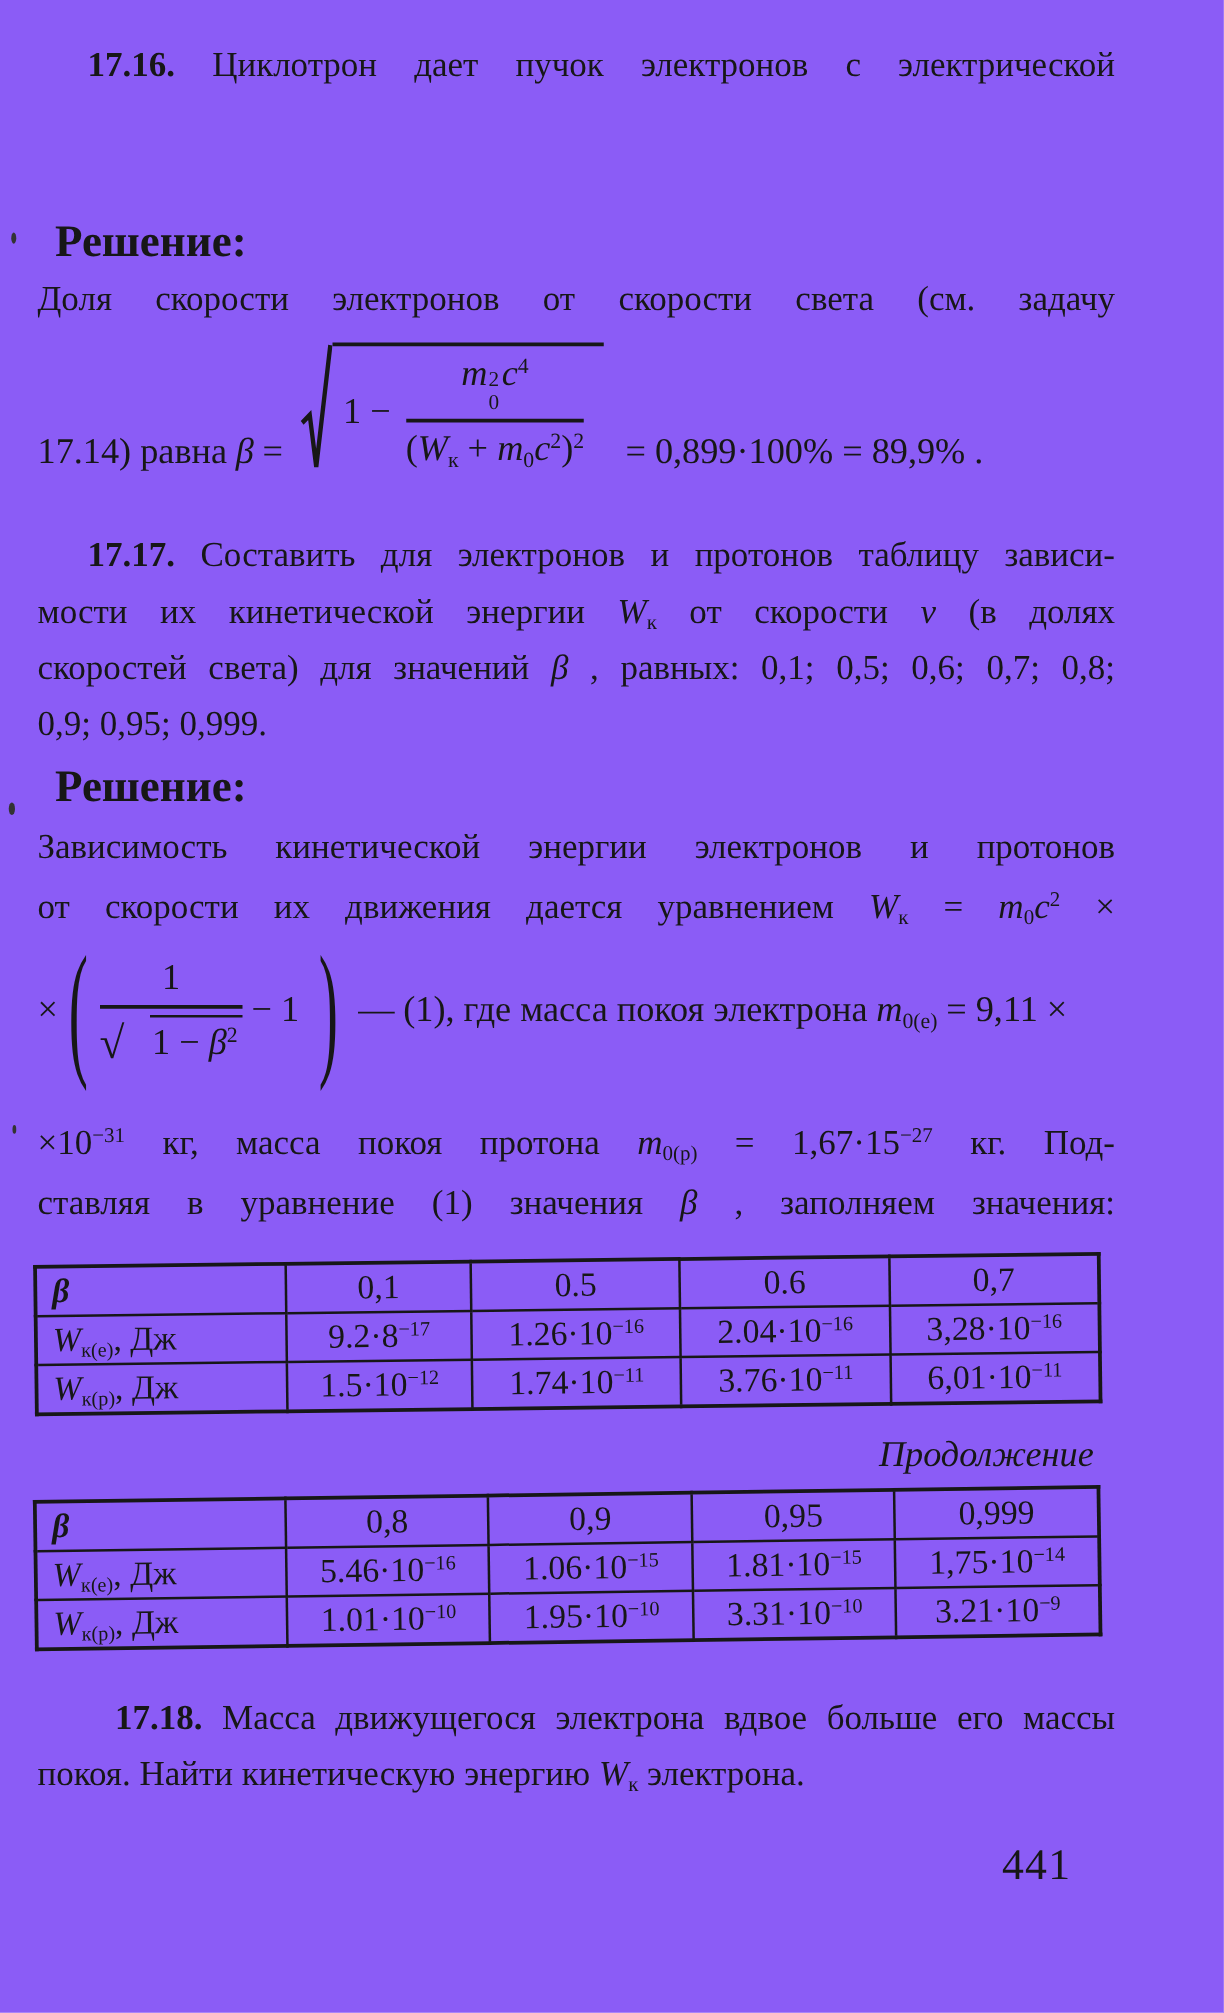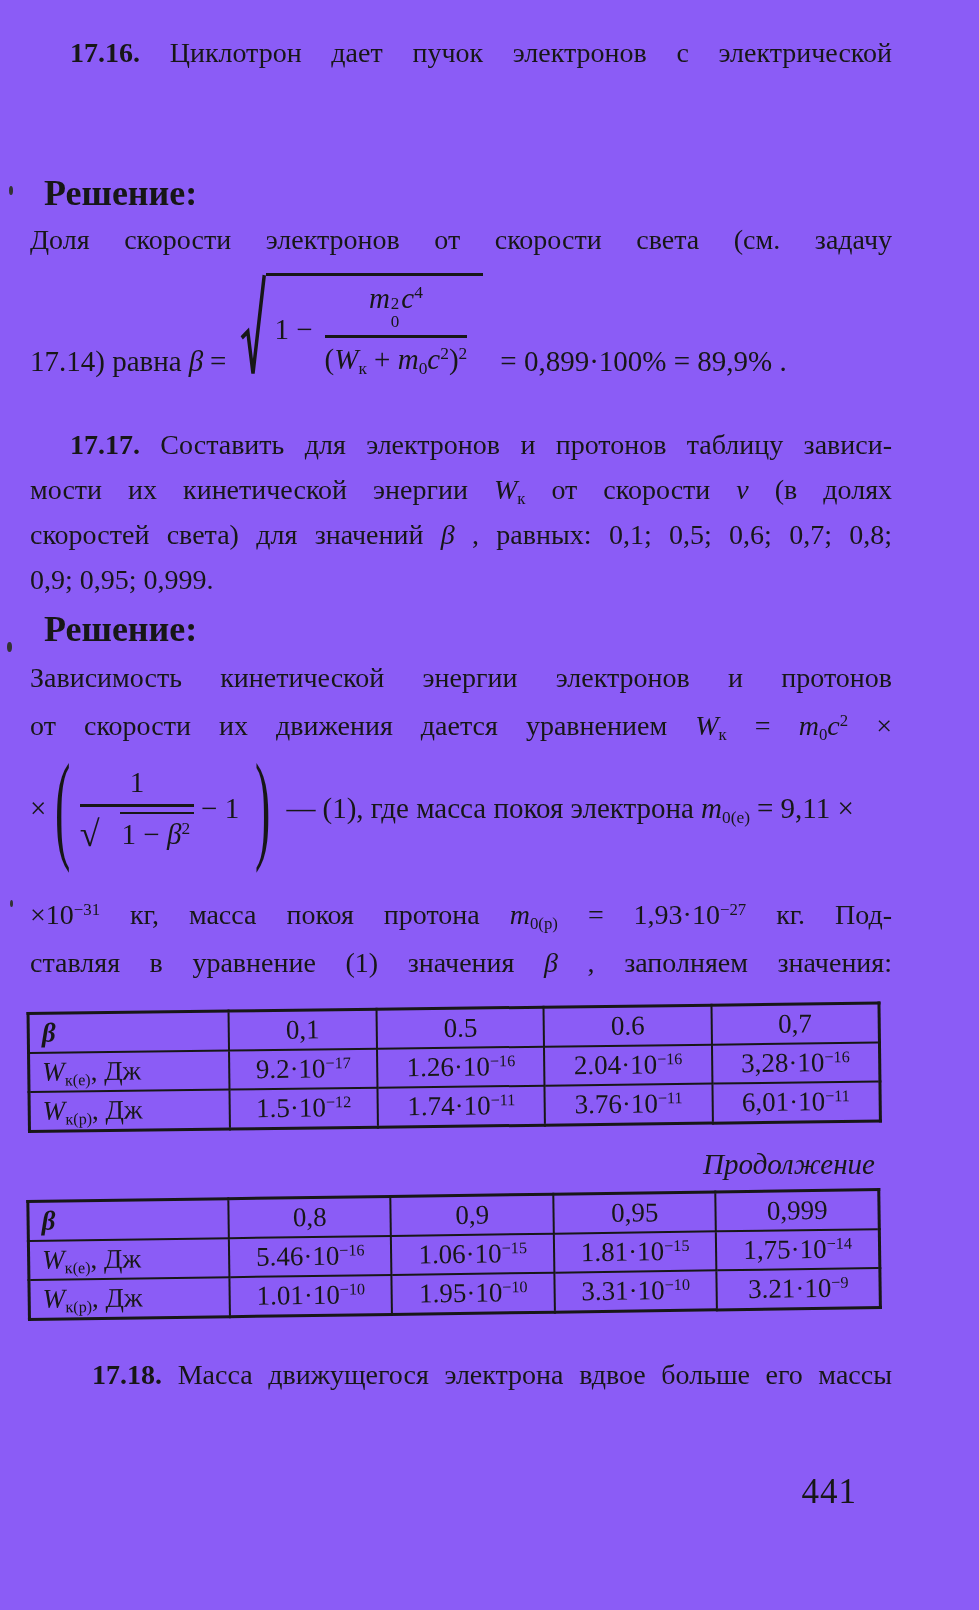--- a/index.html
+++ b/index.html
@@ -145,42 +145,42 @@
     <span class="f-gap">—</span>
     <span>(1), где масса покоя электрона</span>
     <span class="f-gap"><i>m</i><sub>0(е)</sub></span>
     <span>= 9,11 ×</span>
   </div>
 
   <div class="abs txt ln" style="top:892px;">
     <span><span>×10</span><sup>−31</sup></span>
     <span>кг, масса покоя протона</span>
     <span><i>m</i><sub>0(р)</sub></span>
-    <span><span>= 1,93·10</span><sup>−27</sup></span>
+    <span><span>= 1,67·15</span><sup>−27</sup></span>
     <span>кг. Под-</span>
   </div>
   <div class="abs txt ln" style="top:940px;">
     <span>ставляя в уравнение (1) значения</span>
     <i>β</i>
     <span>, заполняем значения:</span>
   </div>
 
   <div class="abs tilt1" style="top:1012px;left:28px;">
     <table>
       <tbody>
           <tr>
         <td class="lbl"><i class="bold">β</i></td>
         <td>0,1</td>
         <td>0.5</td>
         <td>0.6</td>
         <td>0,7</td>
       </tr>
       <tr>
         <td class="lbl"><i>W</i><sub>к(е)</sub><span>, Дж</span></td>
-        <td><span>9.2·10</span><sup>−17</sup></td>
+        <td><span>9.2·8</span><sup>−17</sup></td>
         <td><span>1.26·10</span><sup>−16</sup></td>
         <td><span>2.04·10</span><sup>−16</sup></td>
         <td><span>3,28·10</span><sup>−16</sup></td>
       </tr>
       <tr>
         <td class="lbl"><i>W</i><sub>к(р)</sub><span>, Дж</span></td>
         <td><span>1.5·10</span><sup>−12</sup></td>
         <td><span>1.74·10</span><sup>−11</sup></td>
         <td><span>3.76·10</span><sup>−11</sup></td>
         <td><span>6,01·10</span><sup>−11</sup></td>
@@ -217,20 +217,25 @@
       </tr>
     </tbody>
       </table>
   </div>
 
   <div class="abs txt" style="top:1352px;">
     <div class="ln indent-big">
       <span class="bold">17.18.</span>
       <span>Масса движущегося электрона вдвое больше его массы</span>
     </div>
+    <div class="ln-last">
+      <span>покоя. Найти кинетическую энергию</span>
+      <span><i>W</i><sub>к</sub></span>
+      <span>электрона.</span>
+    </div>
   </div>
 
   <div class="abs pagenum" style="top:1472px;right:122px;">441</div>
 
   <div class="speck" style="left:9px;top:186px;width:4px;height:9px;"></div>
   <div class="speck" style="left:7px;top:642px;width:5px;height:10px;"></div>
   <div class="speck" style="left:10px;top:900px;width:3px;height:7px;"></div>
 
 </div>
 

